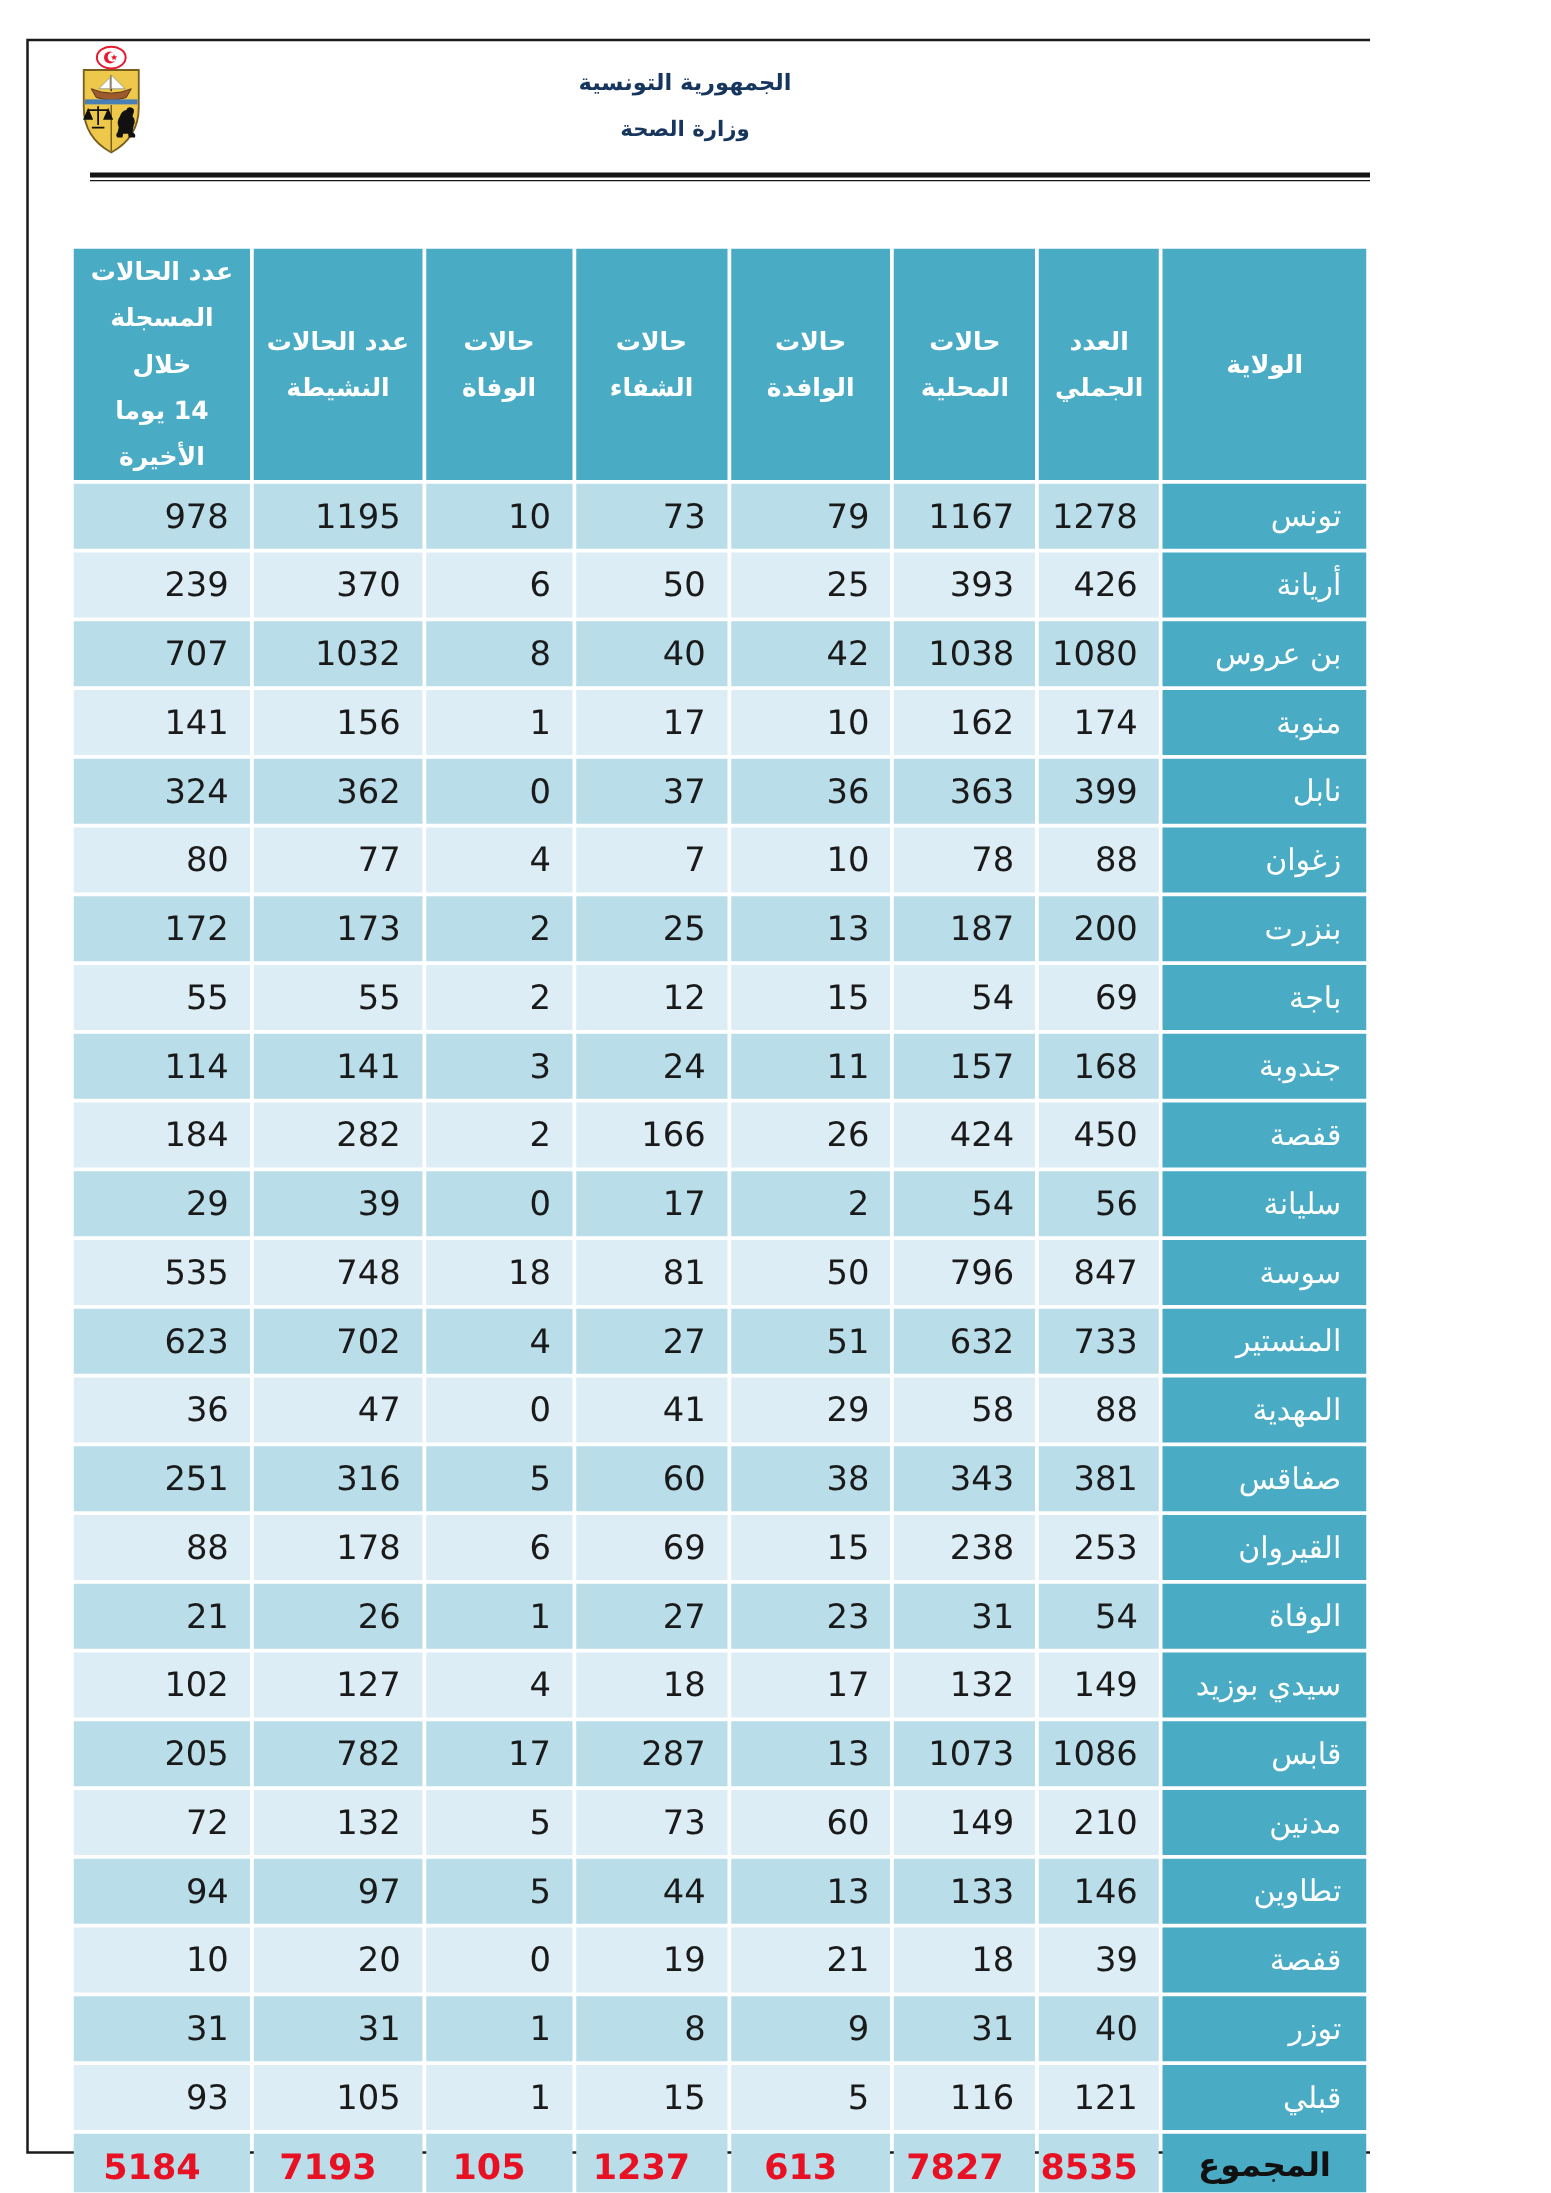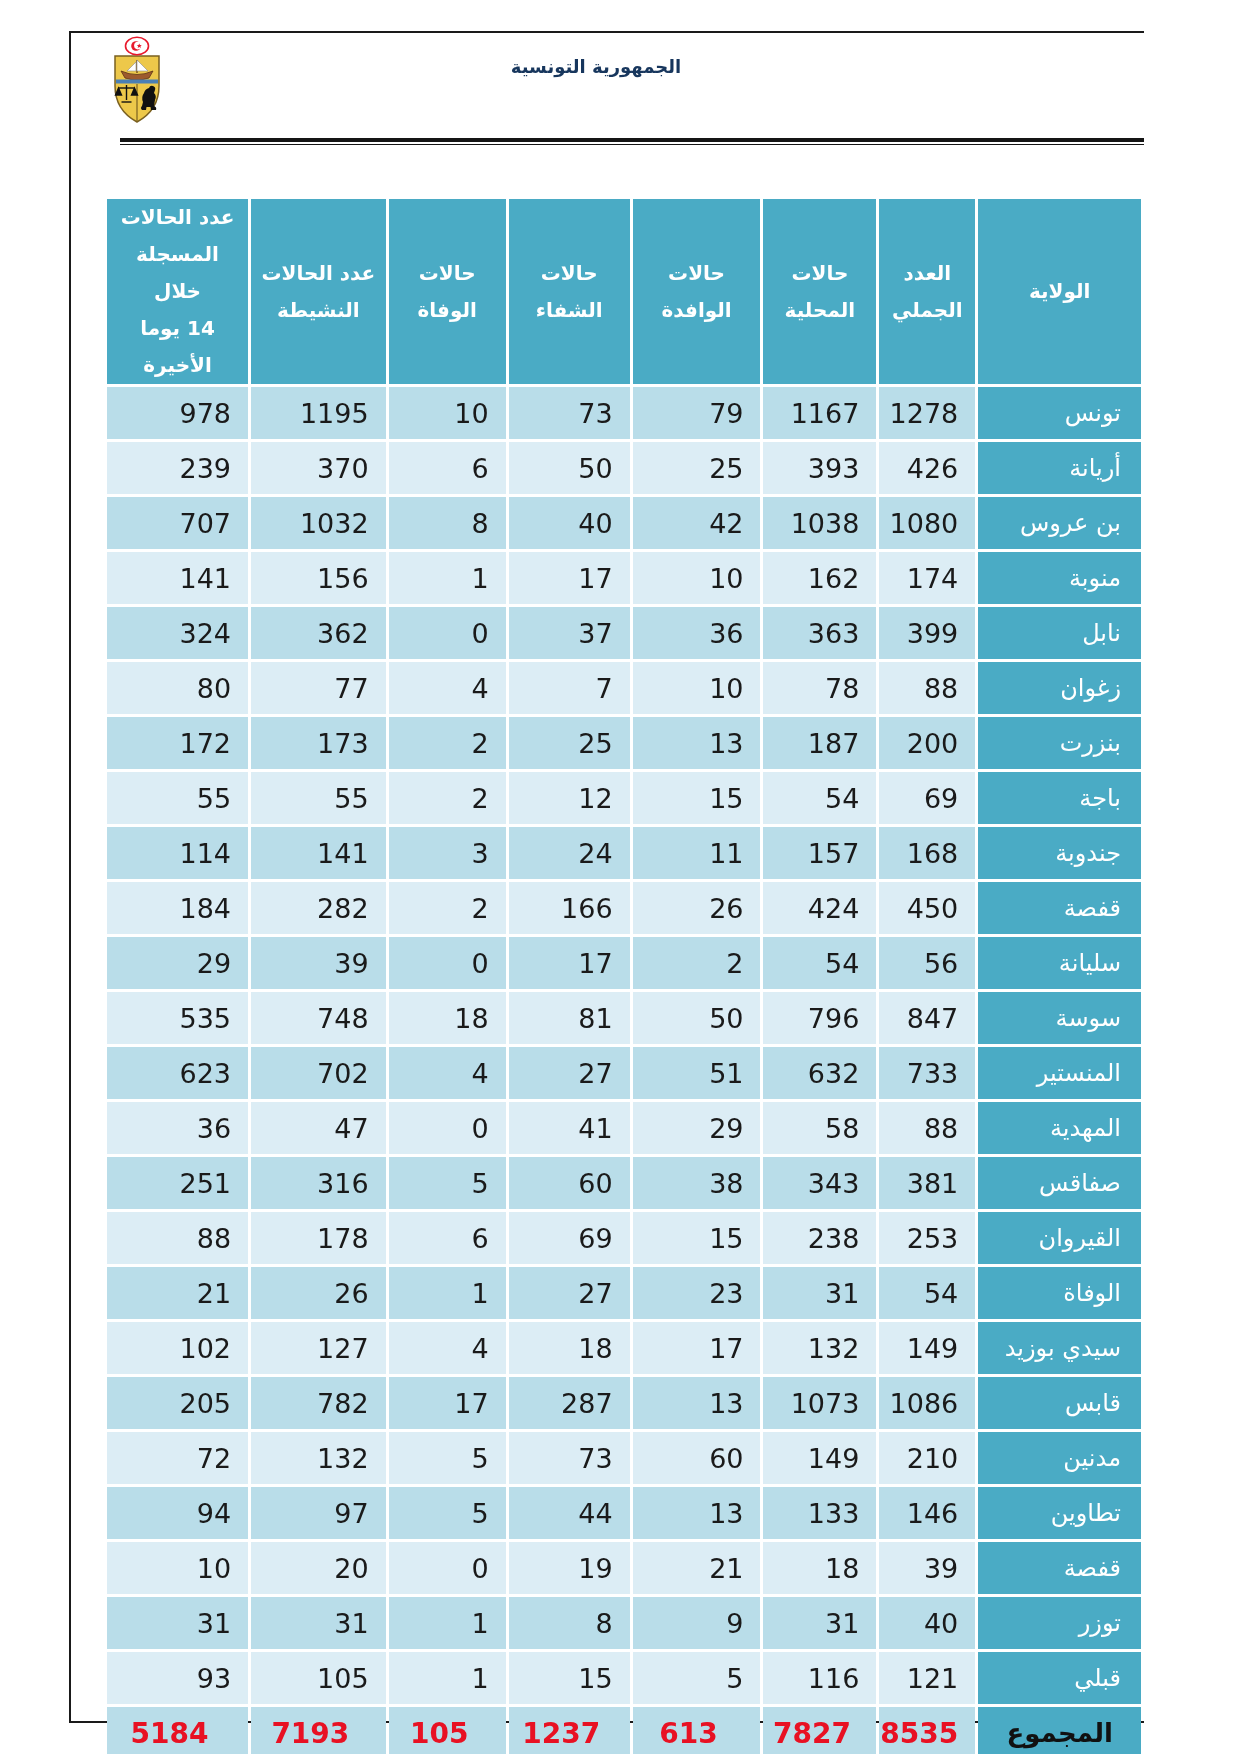--- a/index.html
+++ b/index.html
@@ -1,19 +1,18 @@
 <!DOCTYPE html>
 <html lang="ar"><head>
 <meta charset="utf-8">
 <style>
   html,body{margin:0;padding:0;background:#ffffff;}
   .page{
     position:relative;width:1096px;height:1754px;background:#ffffff;overflow:hidden;
     font-family:"DejaVu Sans",sans-serif;
-    margin-left:48px;
   }
   .frame{
     position:absolute;left:21px;top:31px;width:1189px;height:1692px;
     border:2px solid #1a1a1a;box-sizing:border-box;
   }
   
   .coat{position:absolute;left:58px;top:36px;width:62px;height:92px;}
   .molog{position:absolute;left:1096px;top:54px;width:56px;height:62px;}
   .gov-line1{position:absolute;left:0;right:0;top:56px;text-align:center;
     font-size:18px;font-weight:bold;color:#17365d;direction:rtl;}
@@ -93,20 +92,21 @@
       <g>
         <rect x="26" y="8" width="4" height="36" rx="2" fill="#ffffff"></rect>
         <circle cx="28" cy="11.5" r="4.6" fill="#ffffff"></circle>
         <circle cx="28" cy="11.5" r="2.1" fill="#e8192c"></circle>
         <path d="M23.5 19 q4.5 3 9 0 q-4.5 6 -9 10 q4.5 3 9 0" stroke="#e8192c" stroke-width="1.5" fill="none"></path>
       </g>
     </svg>
   </div>
 
   <div class="gov-line1">الجمهورية التونسية</div>
+  <div class="gov-line2">وزارة الصحة</div>
 
   <div class="sep"></div>
 
 
   <table class="cases">
     <colgroup>
       <col class="c0">
         <col class="c1">
         <col class="c2">
         <col class="c3">

